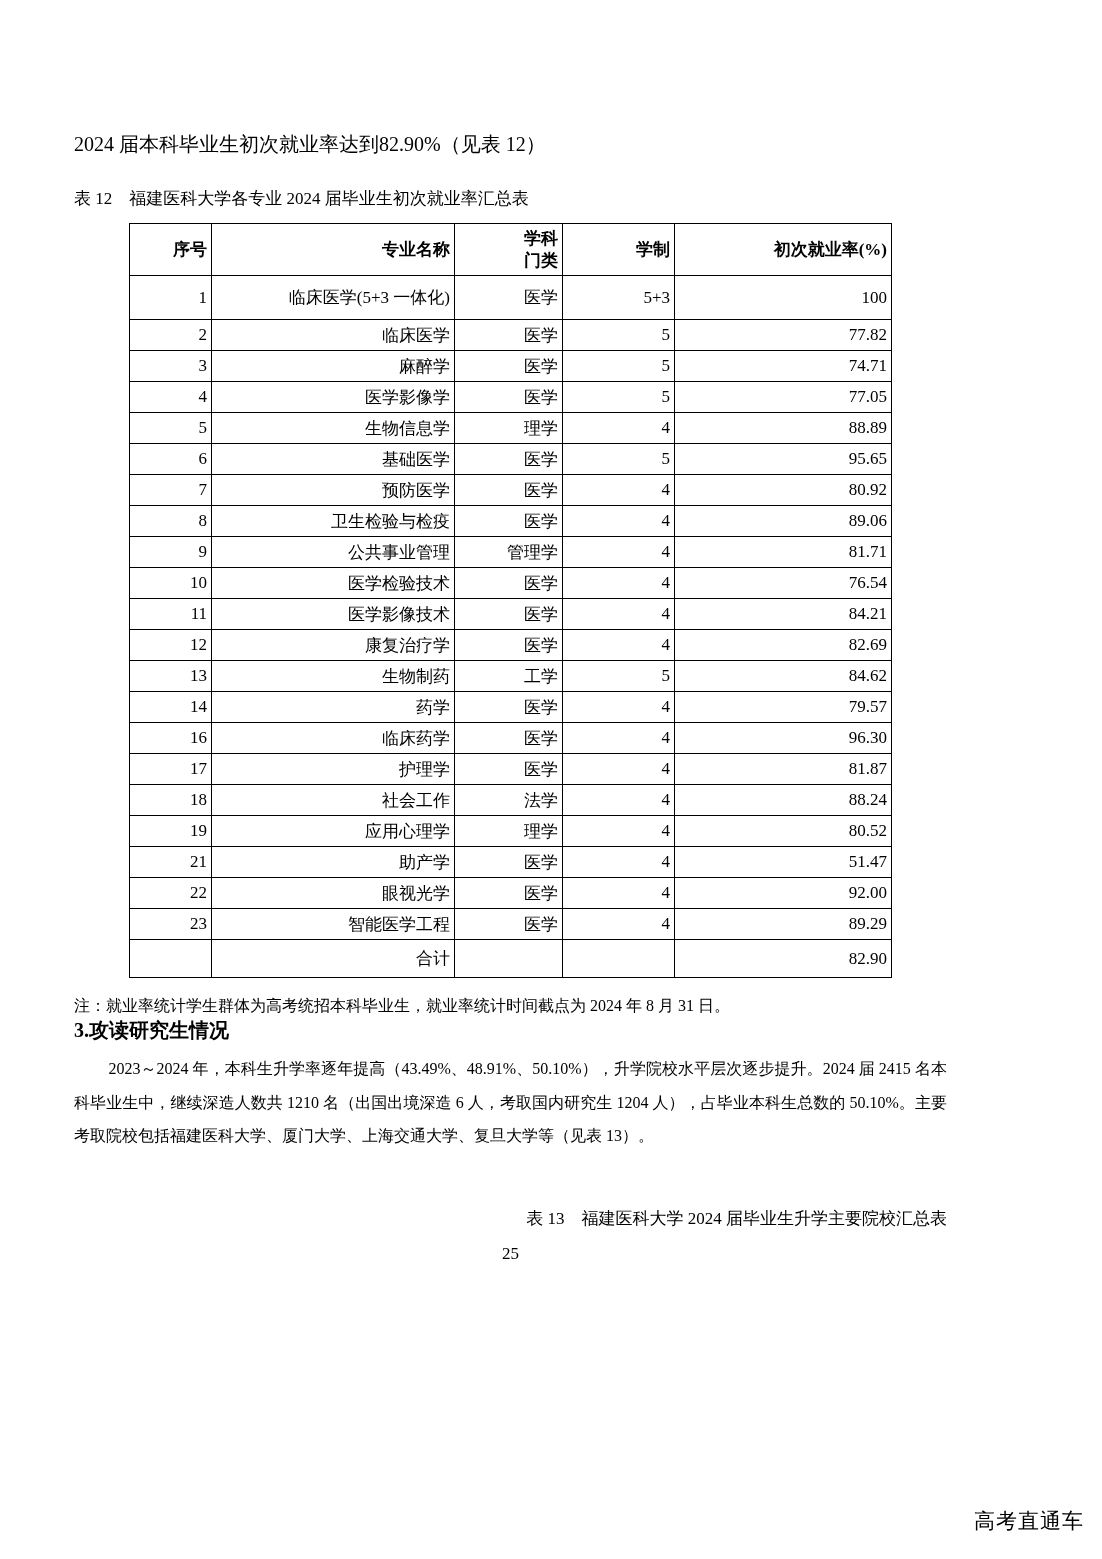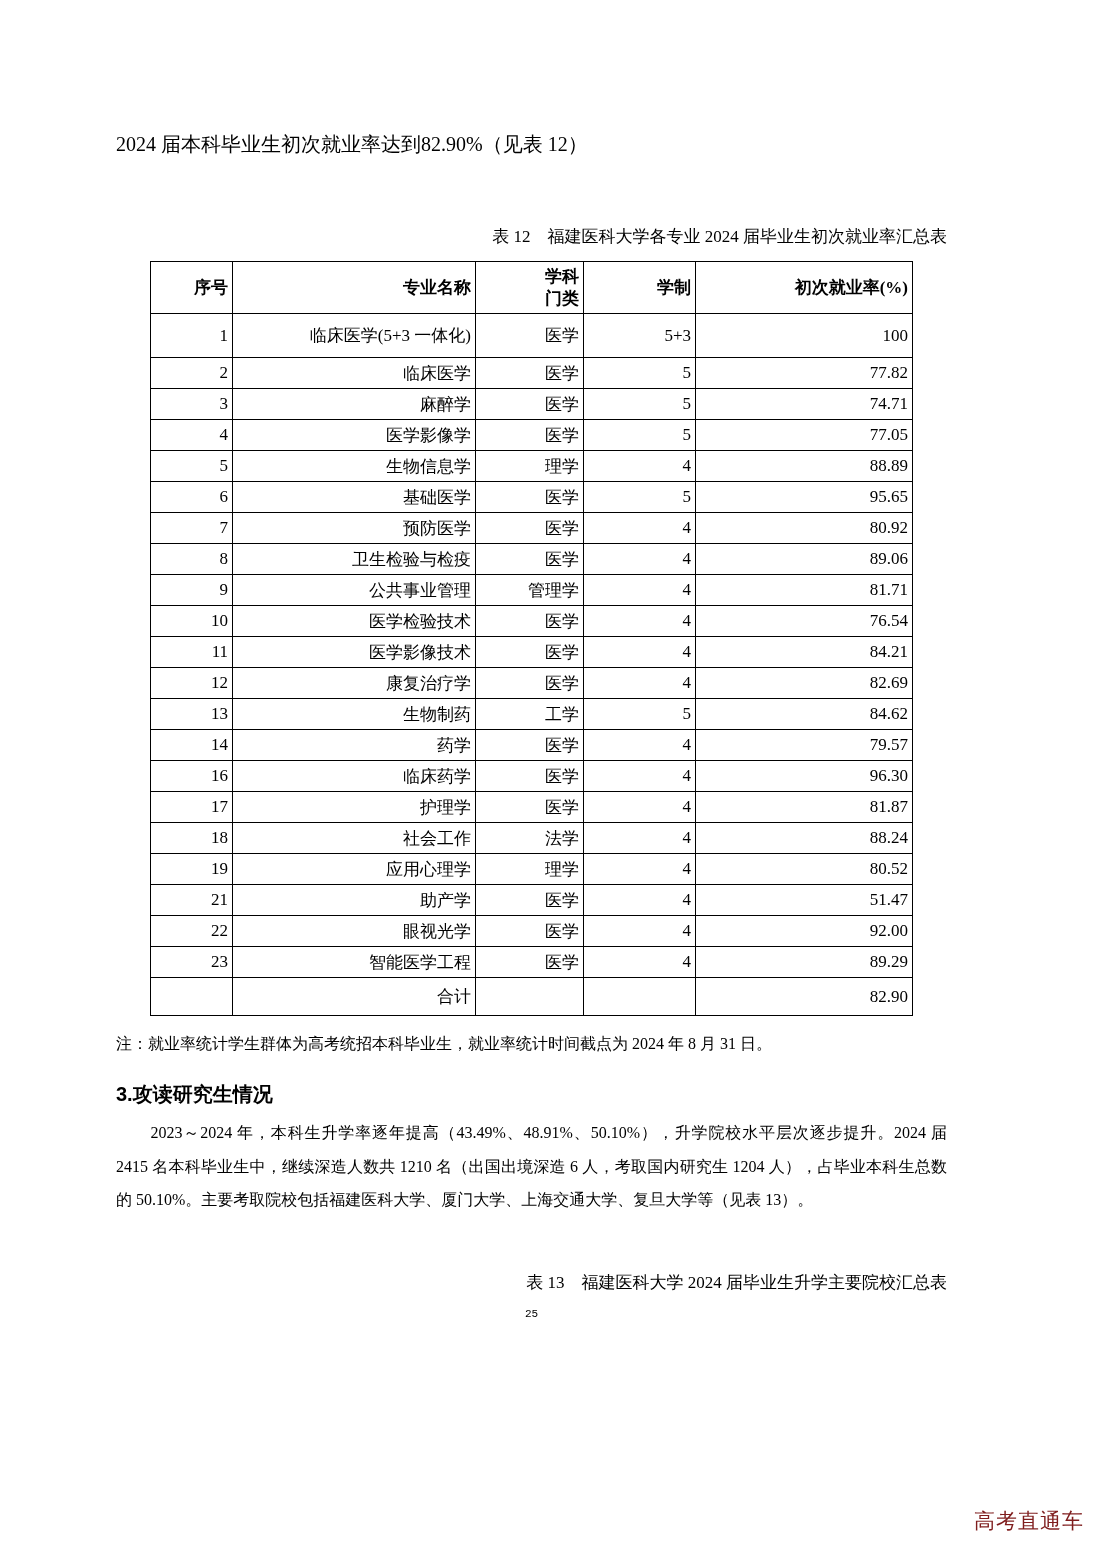--- a/index.html
+++ b/index.html
@@ -7,30 +7,30 @@
     background: #ffffff;
   }
   body {
     width: 1102px; height: 1559px;
     position: relative;
     overflow: hidden;
     font-family: "Liberation Serif", "DejaVu Serif", serif;
     color: #000;
   }
   .content {
-    padding: 130px 155px 0 116px;
+    padding: 130px 155px 0 74px;
   }
   .intro {
     font-size: 20px;
     line-height: 1.4;
   }
   .table-caption {
-    text-align: right;
-    font-size: 17px;
-    margin-top: 67px;
+    text-align: left;
+    font-size: 17px;
+    margin-top: 29px;
   }
   table.emp-table {
     border-collapse: collapse;
     table-layout: fixed;
     width: 762px;
     margin: 13px auto 0 auto;
     font-size: 17px;
     text-align: right;
   }
   table.emp-table th, table.emp-table td {
@@ -44,48 +44,46 @@
   th.two-line { white-space: pre-line; line-height: 1.25; margin-left: 36px; }
   table.emp-table tbody tr { height: 31px; }
   table.emp-table tbody tr.row-first { height: 44px; }
   table.emp-table tfoot tr.row-total { height: 38px; }
   .note {
     font-size: 16px;
     margin-top: 17px;
     line-height: 1.4;
   }
   .section-heading {
-    font-family: Liberation Sans, sans-serif;
+    font-family: Liberation Serif, serif;
     font-weight: bold;
     font-size: 20px;
-    margin-top: 26px;
   }
   .para {
     margin-top: 8px;
     font-size: 16px;
     line-height: 2.08;
     text-align: justify;
     text-indent: 2.15em;
   }
   .table13-caption {
     text-align: right;
     font-size: 17px;
     margin-top: 55px;
   }
   .page-number {
     text-align: center;
-    font-size: 11px;
+    font-size: 17px;
     margin-top: 14px;
-    font-family: Liberation Mono, monospace;
   }
   .watermark {
     position: absolute;
     right: 18px;
     bottom: 24px;
-    color: #7f1d1d;
+    color: #000000;
     font-size: 21px;
     letter-spacing: 1px;
     font-family: "Liberation Sans", "DejaVu Sans", sans-serif;
   }
 </style>
 </head>
 <body>
 
 <div class="content">
 

